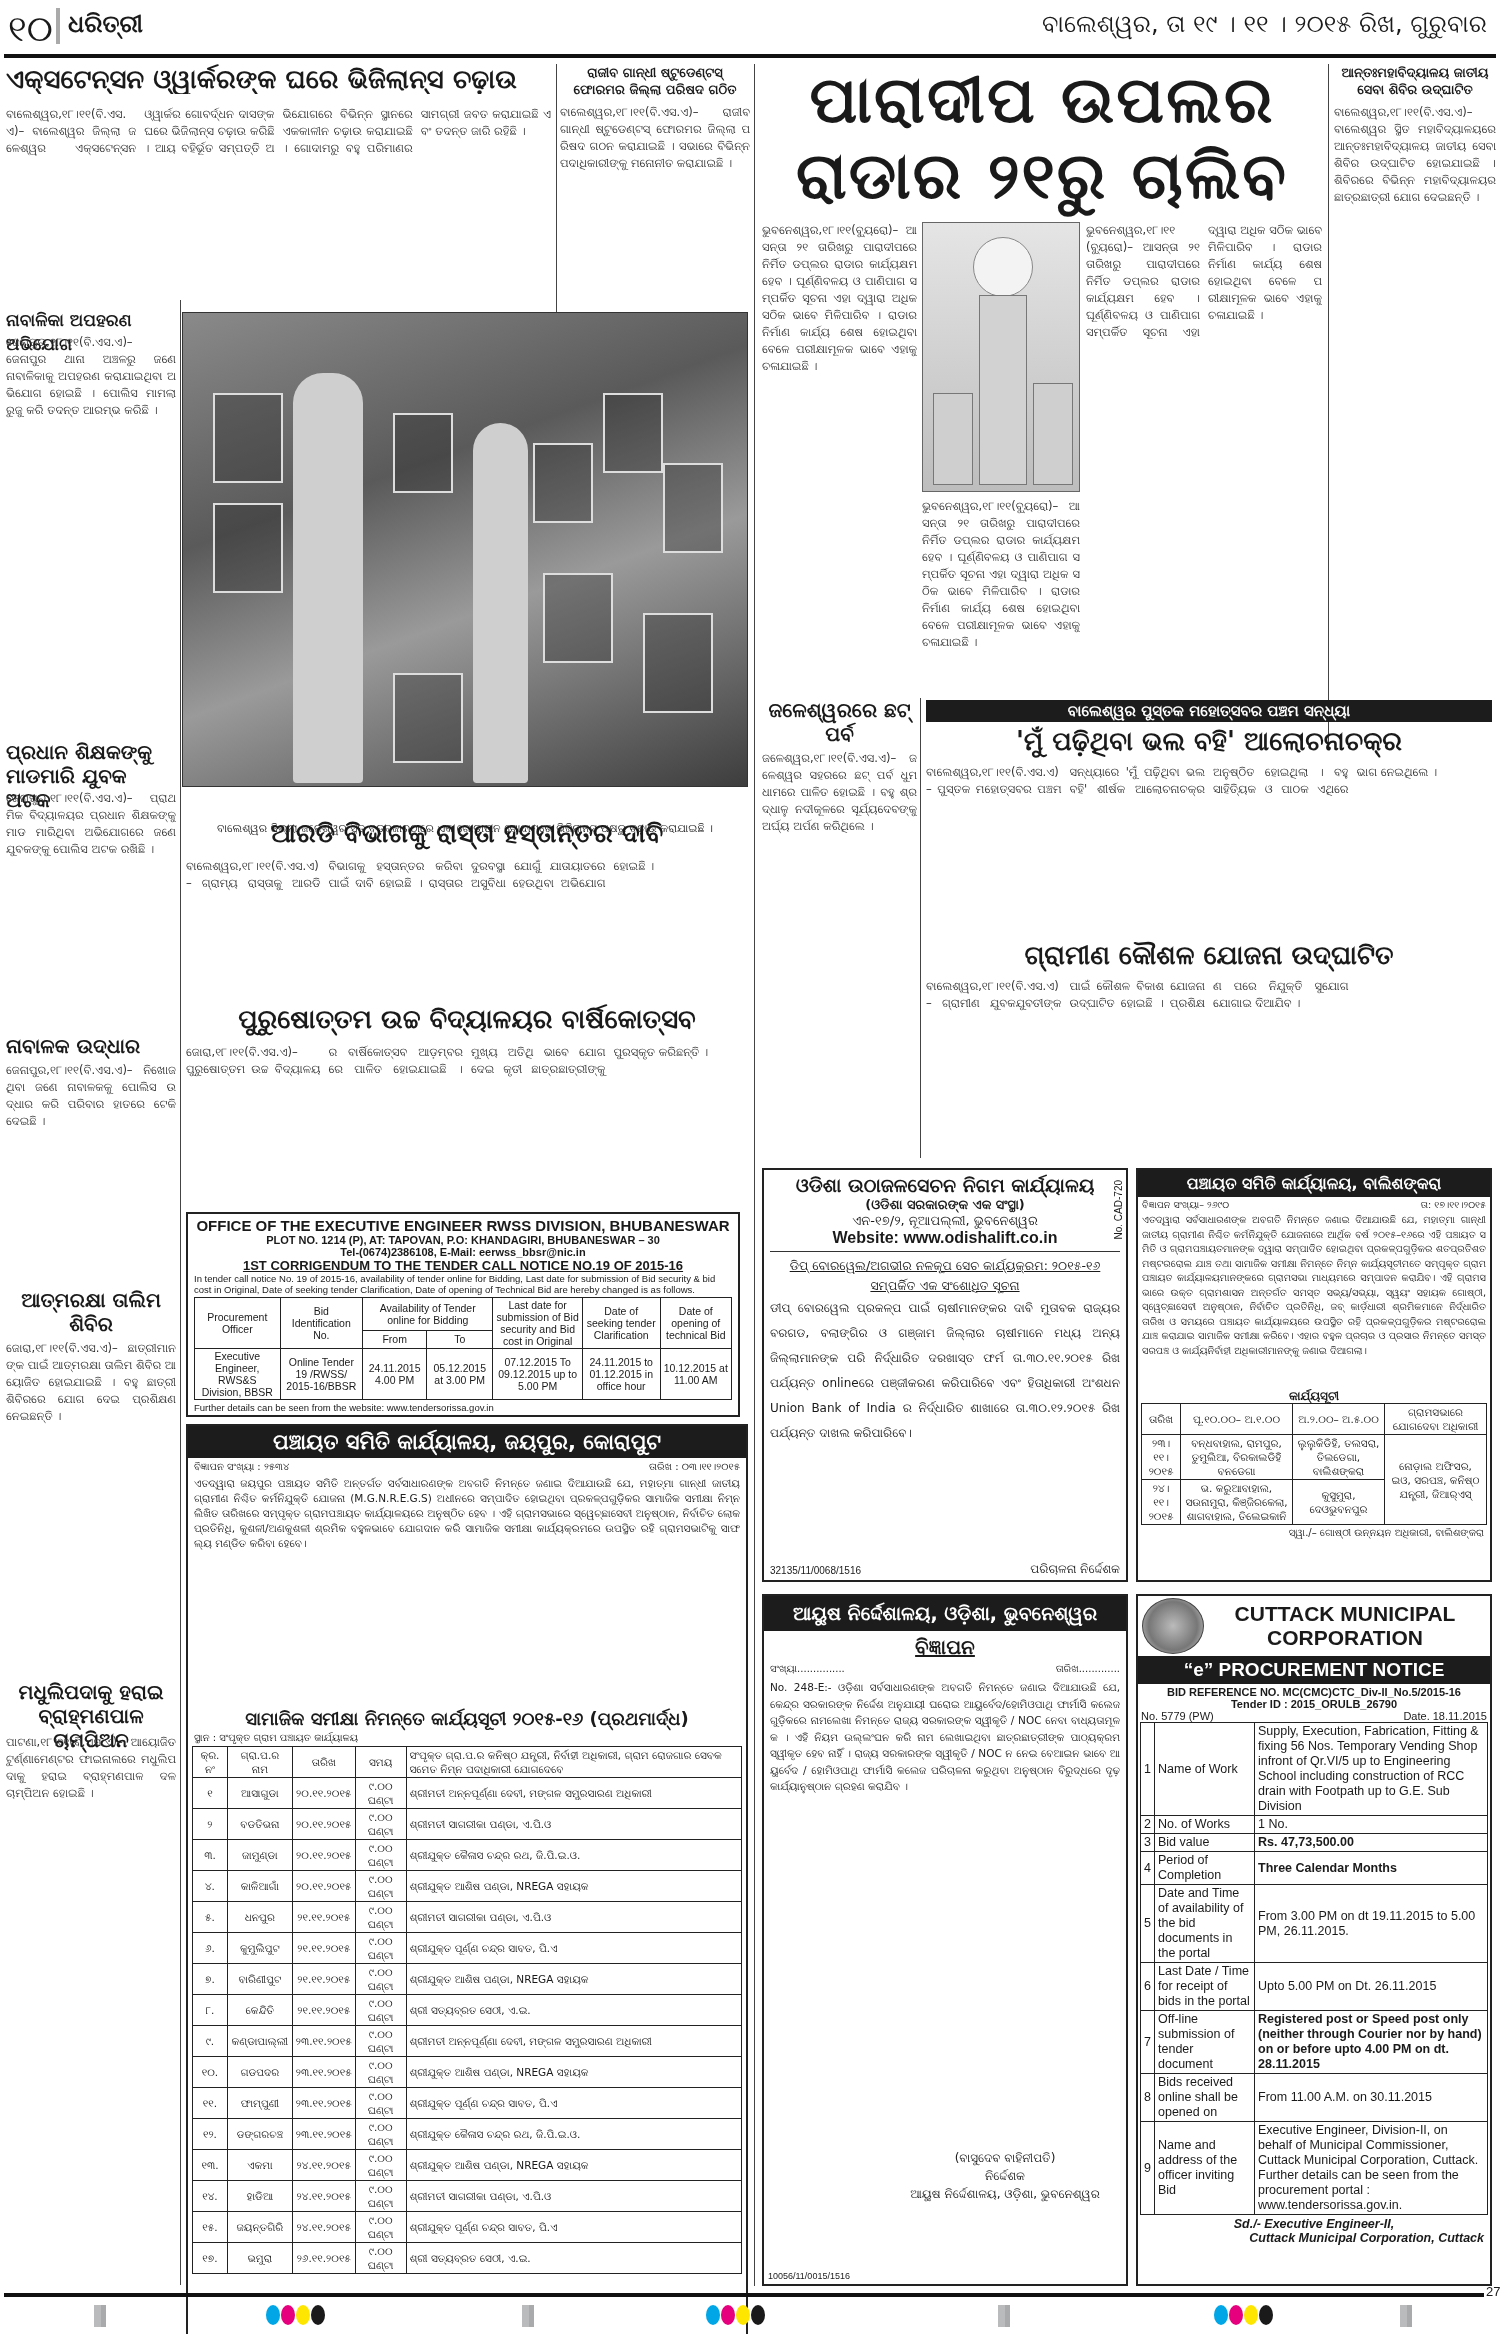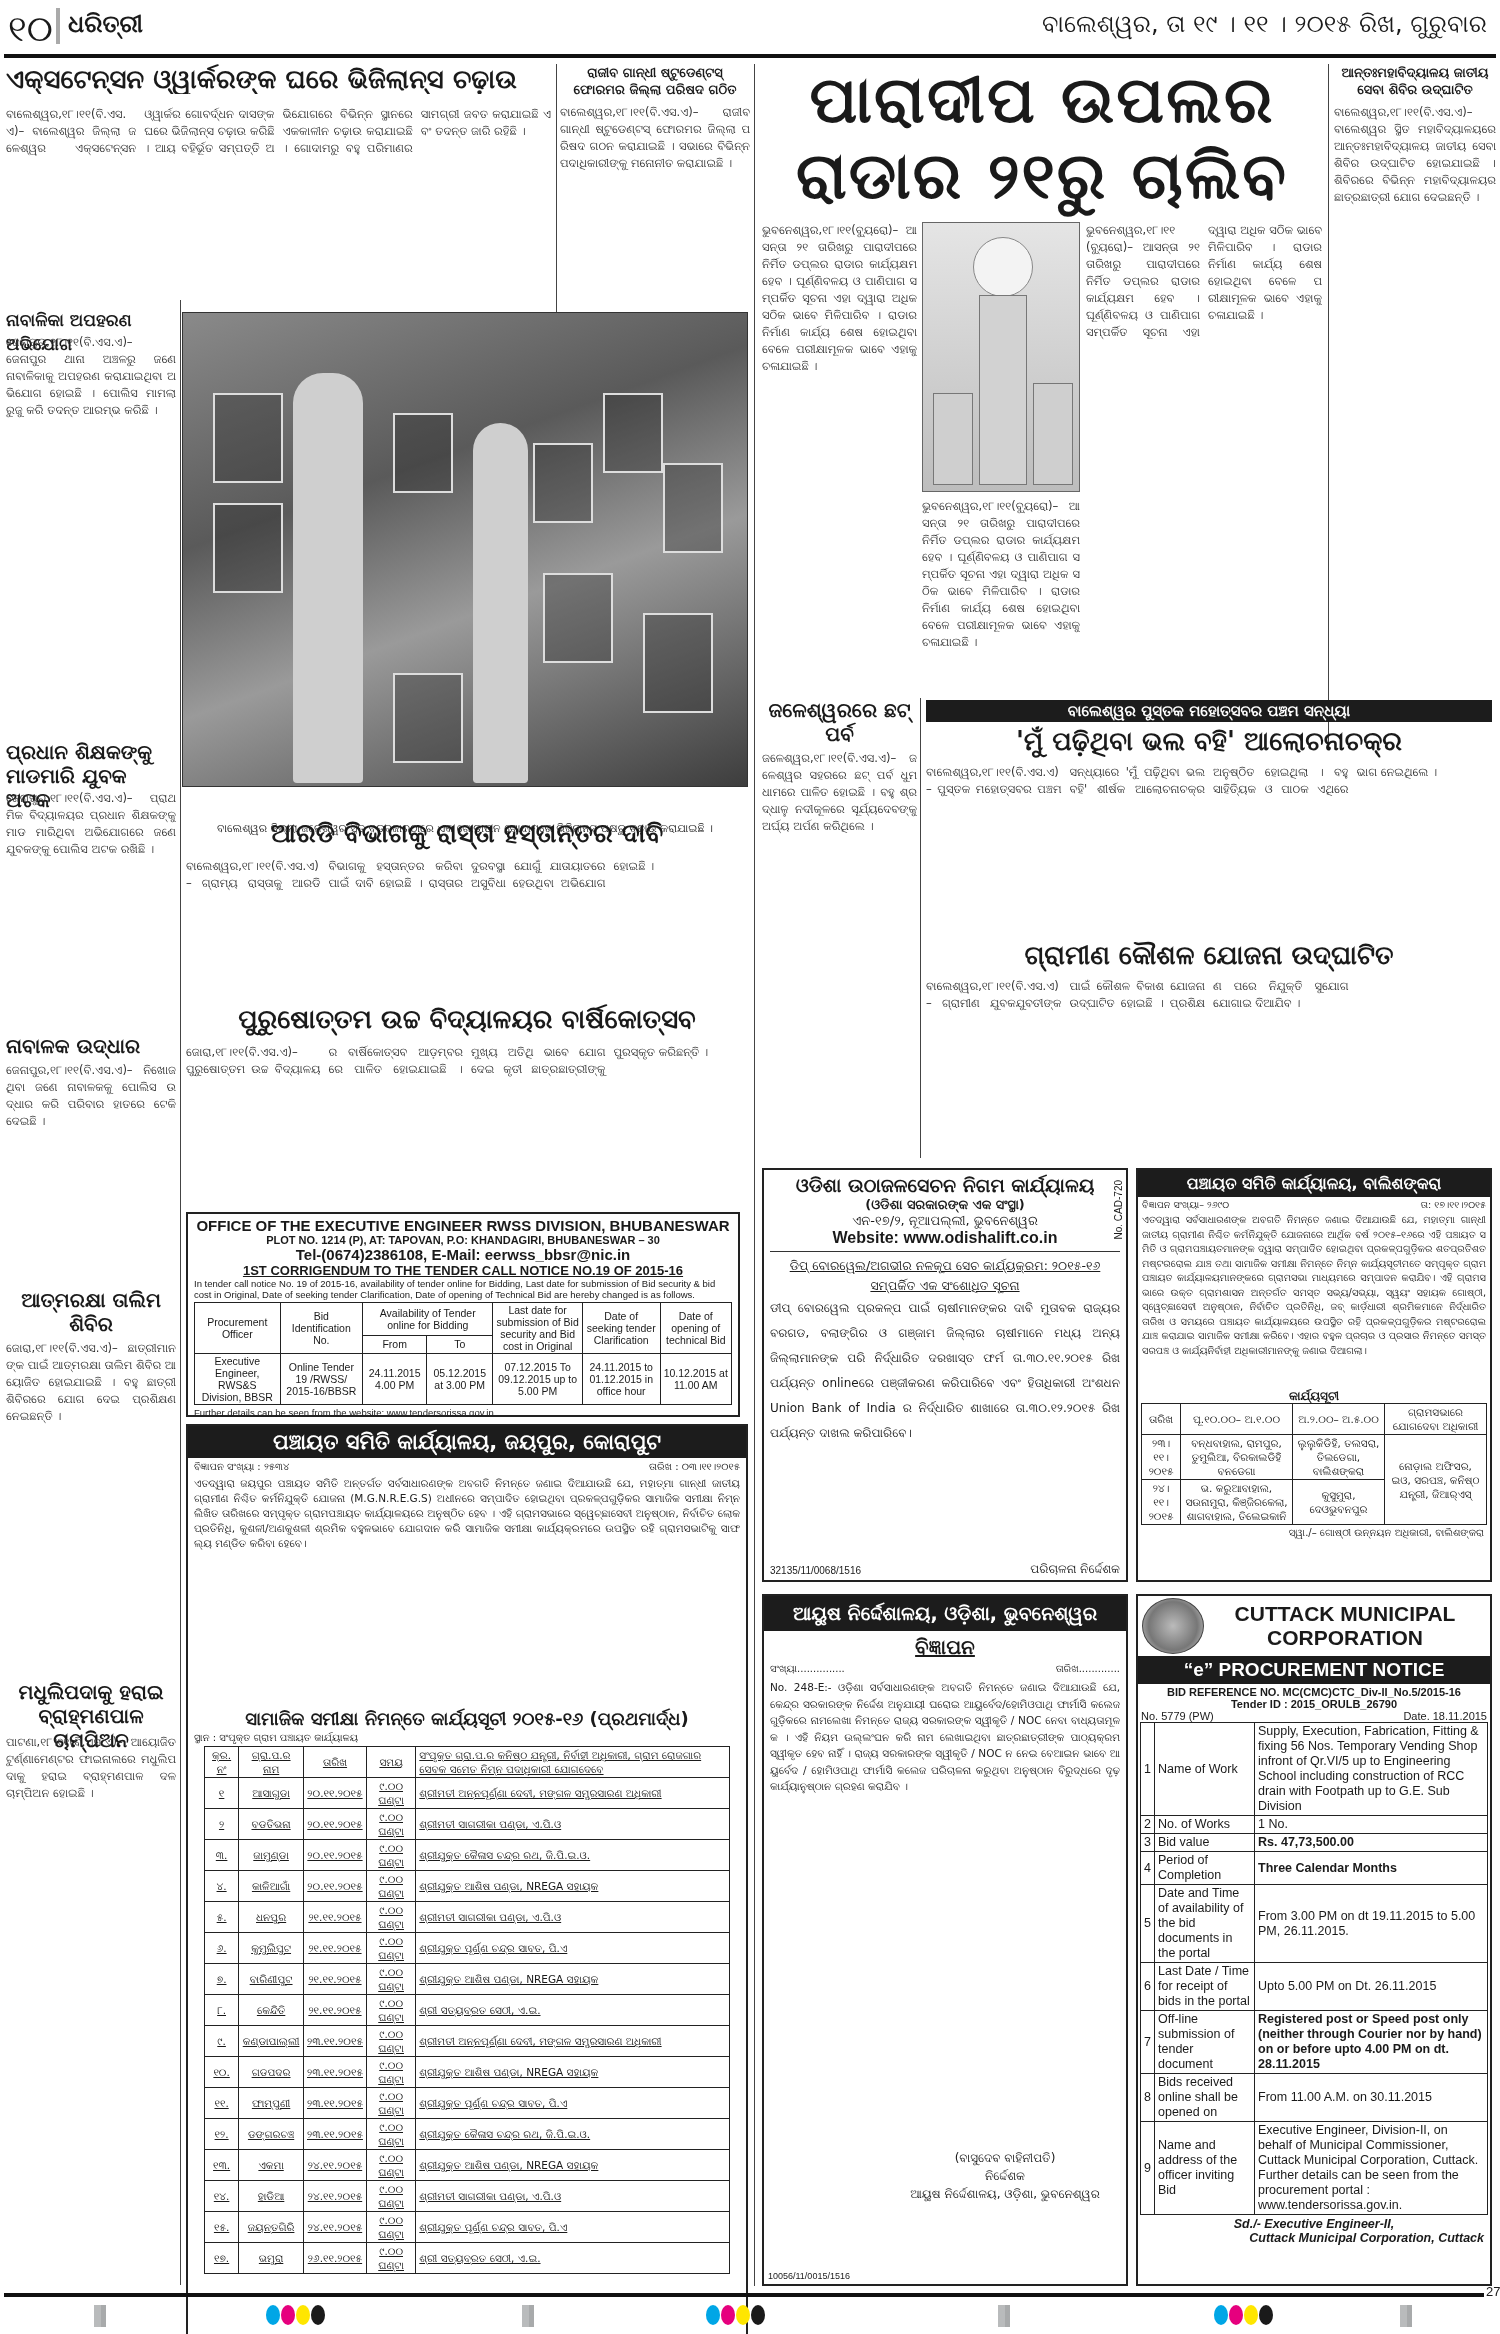--- a/index.html
+++ b/index.html
@@ -97,21 +97,21 @@
 
 <div class="abs hl2" style="left:186px;top:818px;width:562px;text-align:center;">ଆରଡି ବିଭାଗକୁ ରାସ୍ତା ହସ୍ତାନ୍ତର ଦାବି</div>
 <div class="abs text-col" style="left:186px;top:858px;width:562px;height:140px;column-count:4;column-gap:8px;">ବାଲେଶ୍ୱର,୧୮।୧୧(ବି.ଏସ.ଏ)– ଗ୍ରାମ୍ୟ ରାସ୍ତାକୁ ଆରଡି ବିଭାଗକୁ ହସ୍ତାନ୍ତର କରିବା ପାଇଁ ଦାବି ହୋଇଛି । ରାସ୍ତାର ଦୁରବସ୍ଥା ଯୋଗୁଁ ଯାତାୟାତରେ ଅସୁବିଧା ହେଉଥିବା ଅଭିଯୋଗ ହୋଇଛି ।</div>
 
 <div class="abs hl2" style="left:186px;top:1004px;width:562px;text-align:center;">ପୁରୁଷୋତ୍ତମ ଉଚ୍ଚ ବିଦ୍ୟାଳୟର ବାର୍ଷିକୋତ୍ସବ</div>
 <div class="abs text-col" style="left:186px;top:1044px;width:562px;height:150px;column-count:4;column-gap:8px;">ଜୋରା,୧୮।୧୧(ବି.ଏସ.ଏ)– ପୁରୁଷୋତ୍ତମ ଉଚ୍ଚ ବିଦ୍ୟାଳୟର ବାର୍ଷିକୋତ୍ସବ ଆଡ଼ମ୍ବରରେ ପାଳିତ ହୋଇଯାଇଛି । ମୁଖ୍ୟ ଅତିଥି ଭାବେ ଯୋଗ ଦେଇ କୃତୀ ଛାତ୍ରଛାତ୍ରୀଙ୍କୁ ପୁରସ୍କୃତ କରିଛନ୍ତି ।</div>
 
 <div class="abs ad sans" style="left:186px;top:1212px;width:554px;height:205px;padding:3px 6px;">
   <div style="font-size:15px;font-weight:700;text-align:center;">OFFICE OF THE EXECUTIVE ENGINEER RWSS DIVISION, BHUBANESWAR</div>
   <div style="font-size:11px;font-weight:700;text-align:center;">PLOT NO. 1214 (P), AT: TAPOVAN, P.O: KHANDAGIRI, BHUBANESWAR – 30</div>
-  <div style="font-size:15px;font-weight:700;text-align:center;">Tel-(0674)2386108, E-Mail: eerwss_bbsr@nic.in</div>
+  <div style="font-size:11px;font-weight:700;text-align:center;">Tel-(0674)2386108, E-Mail: eerwss_bbsr@nic.in</div>
   <div style="font-size:13px;font-weight:700;text-align:center;text-decoration:underline;">1ST CORRIGENDUM TO THE TENDER CALL NOTICE NO.19 OF 2015-16</div>
   <div style="font-size:9.5px;line-height:11px;">In tender call notice No. 19 of 2015-16, availability of tender online for Bidding, Last date for submission of Bid security &amp; bid cost in Original, Date of seeking tender Clarification, Date of opening of Technical Bid are hereby changed is as follows.</div>
   <table class="rws-table" style="margin-top:2px;">
     <tbody>
         <tr>
       <th rowspan="2">Procurement Officer</th>
       <th rowspan="2">Bid Identification No.</th>
       <th colspan="2">Availability of Tender online for Bidding</th>
       <th rowspan="2">Last date for submission of Bid security and Bid cost in Original</th>
       <th rowspan="2">Date of seeking tender Clarification</th>
@@ -142,21 +142,21 @@
 
 <div class="abs ad" style="left:186px;top:1424px;width:562px;height:1054px;">
   <div class="ad-dark-head" style="font-size:21px;padding:4px 0;">ପଞ୍ଚାୟତ ସମିତି କାର୍ଯ୍ୟାଳୟ, ଜୟପୁର, କୋରାପୁଟ</div>
   <div style="display:flex;justify-content:space-between;font-size:10px;padding:3px 6px;">
     <span>ବିଜ୍ଞାପନ ସଂଖ୍ୟା : ୨୫୩୪</span>
     <span>ତାରିଖ : ୦୩।୧୧।୨୦୧୫</span>
   </div>
   <div class="text-col" style="padding:0 6px;font-size:10.5px;line-height:15px;height:230px;color:#222;">ଏତଦ୍ୱାରା ଜୟପୁର ପଞ୍ଚାୟତ ସମିତି ଅନ୍ତର୍ଗତ ସର୍ବସାଧାରଣଙ୍କ ଅବଗତି ନିମନ୍ତେ ଜଣାଇ ଦିଆଯାଉଛି ଯେ, ମହାତ୍ମା ଗାନ୍ଧୀ ଜାତୀୟ ଗ୍ରାମୀଣ ନିଶ୍ଚିତ କର୍ମନିଯୁକ୍ତି ଯୋଜନା (M.G.N.R.E.G.S) ଅଧୀନରେ ସମ୍ପାଦିତ ହୋଇଥିବା ପ୍ରକଳ୍ପଗୁଡ଼ିକର ସାମାଜିକ ସମୀକ୍ଷା ନିମ୍ନଲିଖିତ ତାରିଖରେ ସମ୍ପୃକ୍ତ ଗ୍ରାମପଞ୍ଚାୟତ କାର୍ଯ୍ୟାଳୟରେ ଅନୁଷ୍ଠିତ ହେବ । ଏହି ଗ୍ରାମସଭାରେ ସ୍ୱେଚ୍ଛାସେବୀ ଅନୁଷ୍ଠାନ, ନିର୍ବାଚିତ ଲୋକପ୍ରତିନିଧି, କୁଶଳୀ/ଅଣକୁଶଳୀ ଶ୍ରମିକ ବହୁଳଭାବେ ଯୋଗଦାନ କରି ସାମାଜିକ ସମୀକ୍ଷା କାର୍ଯ୍ୟକ୍ରମରେ ଉପସ୍ଥିତ ରହି ଗ୍ରାମସଭାଟିକୁ ସାଫଲ୍ୟ ମଣ୍ଡିତ କରିବା ହେବେ।</div>
   <div style="font-size:18px;font-weight:700;text-align:center;padding:2px 0;">ସାମାଜିକ ସମୀକ୍ଷା ନିମନ୍ତେ କାର୍ଯ୍ୟସୂଚୀ ୨୦୧୫-୧୬ (ପ୍ରଥମାର୍ଦ୍ଧ)</div>
   <div style="font-size:10px;padding:0 6px 2px;">ସ୍ଥାନ : ସଂପୃକ୍ତ ଗ୍ରାମ ପଞ୍ଚାୟତ କାର୍ଯ୍ୟାଳୟ</div>
-  <div style="padding:0 16px;text-decoration:underline;">
+  <div style="padding:0 4px;">
     <table class="sched-table">
       <thead>
           <tr id="jey-head">
             <td class="c">କ୍ର. ନଂ</td>
             <td class="c">ଗ୍ରା.ପ.ର ନାମ</td>
             <td class="c">ତାରିଖ</td>
             <td class="c">ସମୟ</td>
             <td class="">ସଂପୃକ୍ତ ଗ୍ରା.ପ.ର କନିଷ୍ଠ ଯନ୍ତ୍ରୀ, ନିର୍ବାହୀ ଅଧିକାରୀ, ଗ୍ରାମ ରୋଜଗାର ସେବକ ସମେତ ନିମ୍ନ ପଦାଧିକାରୀ ଯୋଗଦେବେ</td>
           </tr>
         </thead>

